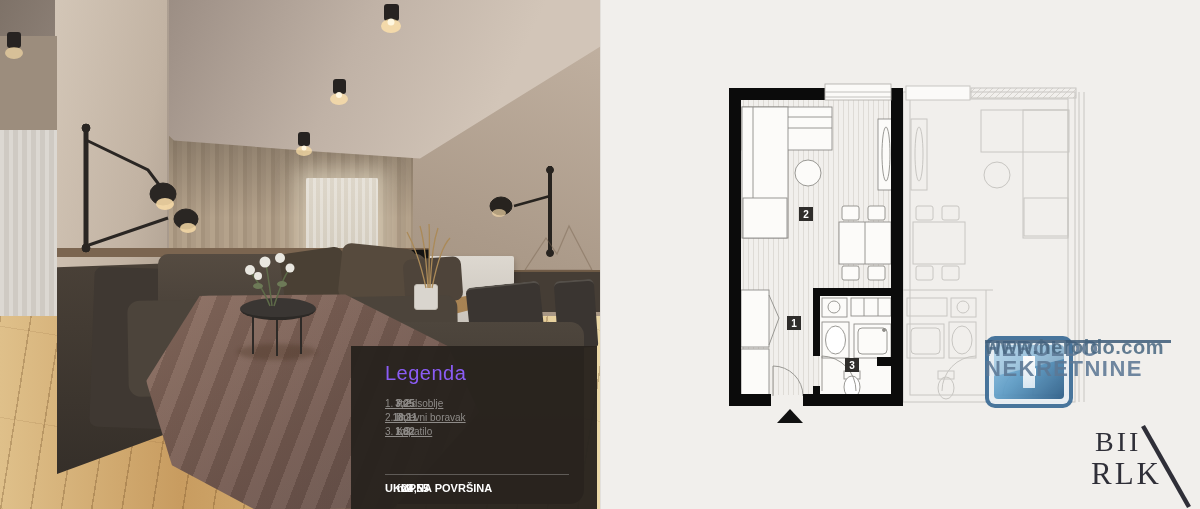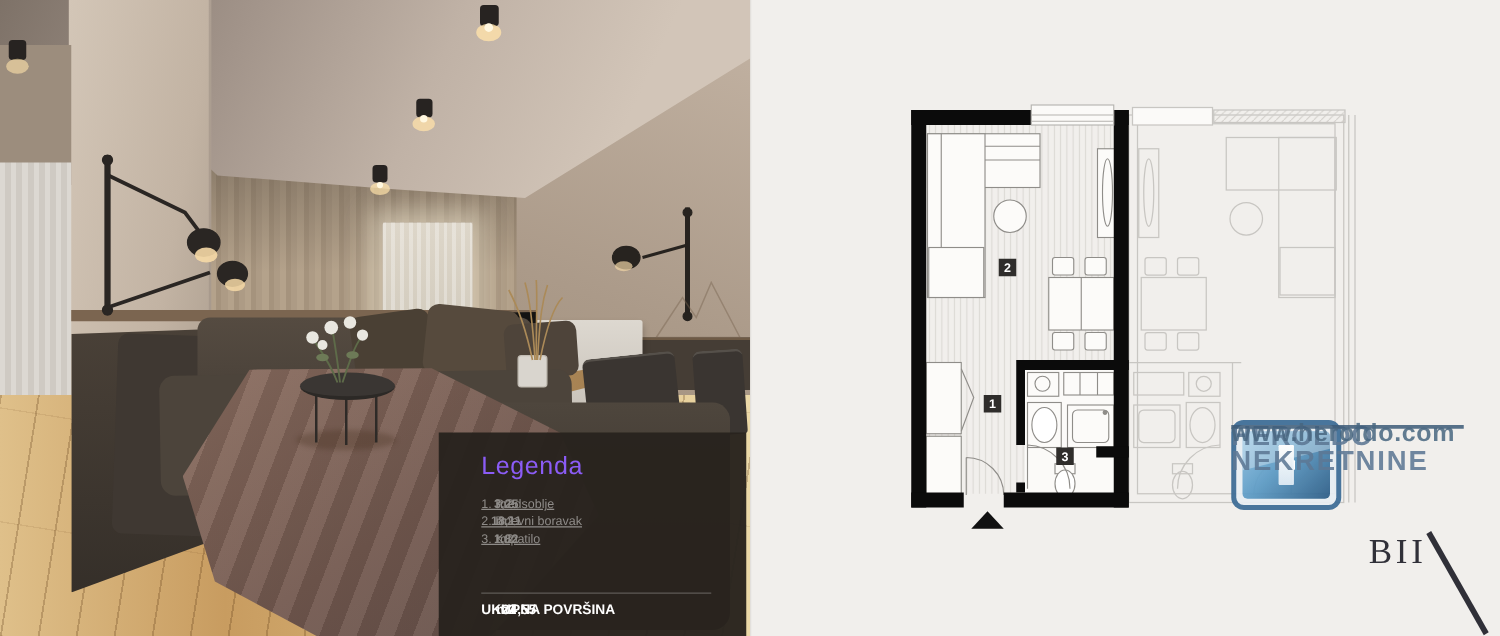--- a/index.html
+++ b/index.html
@@ -385,18 +385,19 @@
       </div>
     </div>
     <div class="name">HEROLDO</div>
     <div class="tagline">NEKRETNINE</div>
     <div class="rule"></div>
     <div class="url">www.heroldo.com</div>
   </div>
 
   <div class="watermark">
     <span class="w1">BII</span>
+    <span class="w2">RLK</span>
     <svg style="left:0;top:0;width:115px;height:85px;" viewBox="0 0 115 85">
       <line x1="58" y1="2" x2="104" y2="83" stroke="#1b1b25" stroke-width="4.5"></line>
     </svg>
   </div>
 
 </div>
 
 </body></html>

